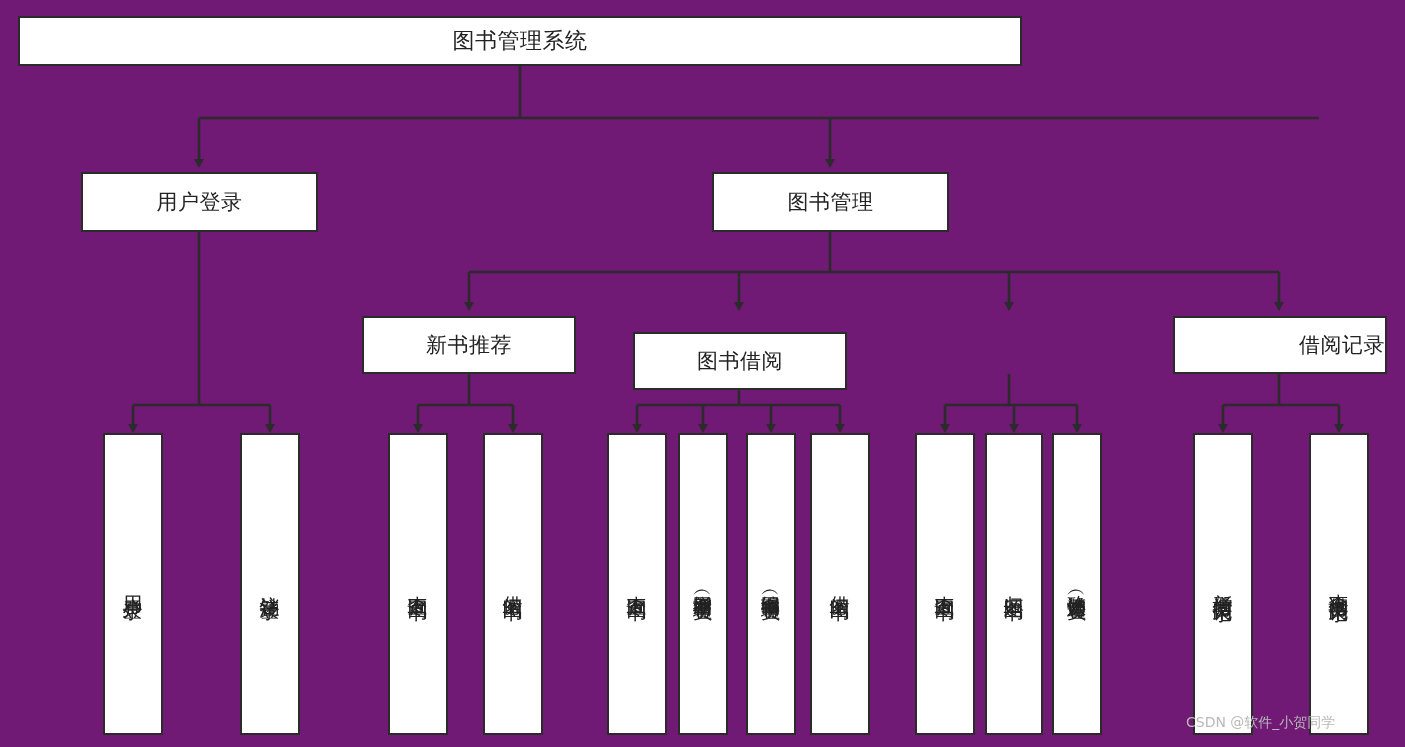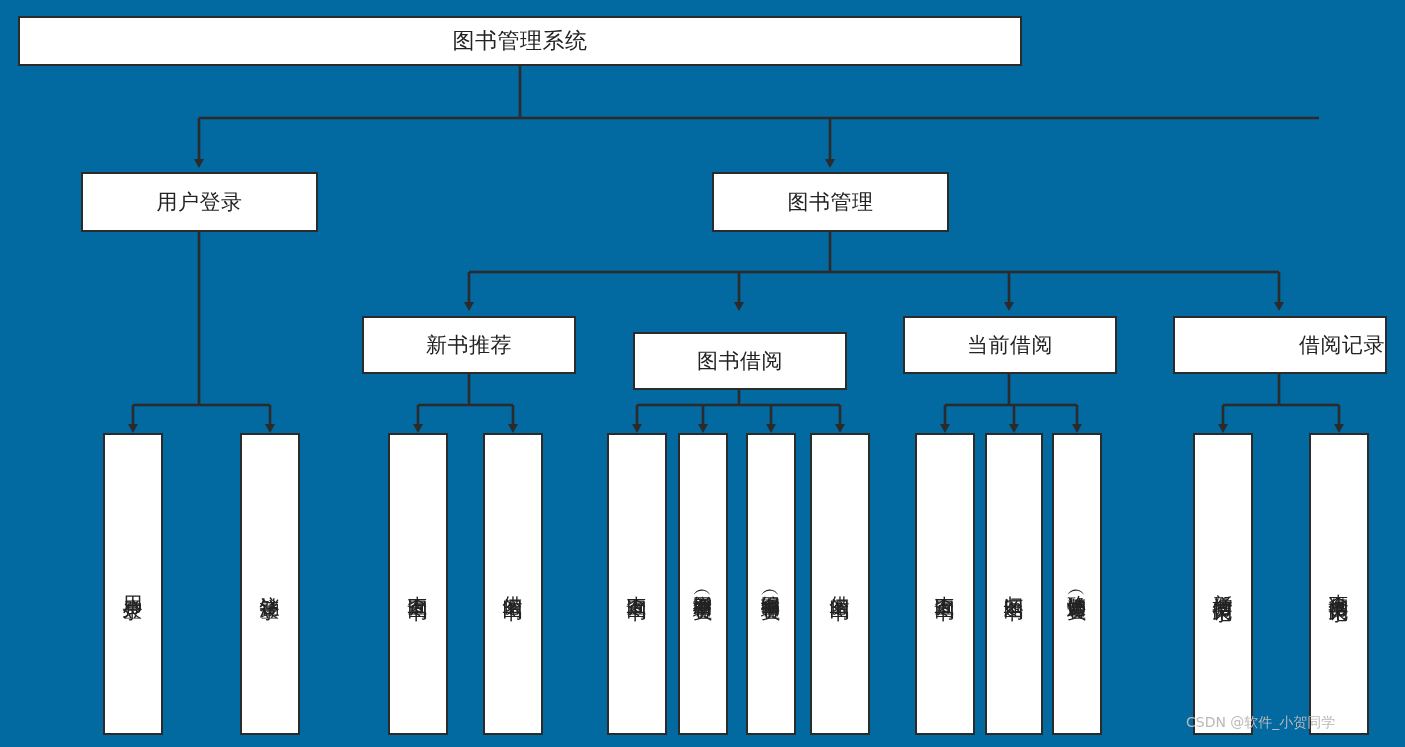--- a/index.html
+++ b/index.html
@@ -8,21 +8,21 @@
     padding: 0;
     background: #ffffff;
   }
   body {
     font-family: "DejaVu Sans", "Liberation Sans", sans-serif;
   }
   #canvas {
     position: relative;
     width: 1405px;
     height: 747px;
-    background: #0369a1;
+    background: #701a75;
     overflow: hidden;
   }
   #edges {
     position: absolute;
     left: 0;
     top: 0;
     width: 1405px;
     height: 747px;
     pointer-events: none;
   }
@@ -146,23 +146,20 @@
   <div class="node horiz" style="left:712px; top:172px; width:237px; height:60px;">
     <span class="label">图书管理</span>
   </div>
 
   <div class="node horiz" style="left:362px; top:316px; width:214px; height:58px;">
     <span class="label">新书推荐</span>
   </div>
   <div class="node horiz" style="left:633px; top:316px; width:214px; height:58px;margin-top:16px;">
     <span class="label">图书借阅</span>
   </div>
-  <div class="node horiz" style="left:903px; top:316px; width:214px; height:58px;">
-    <span class="label">当前借阅</span>
-  </div>
   <div class="node horiz" style="left:1173px; top:316px; width:214px; height:58px;justify-content:flex-end;">
     <span class="label">借阅记录</span>
   </div>
 
   <div class="node vert" style="left:103px; top:433px; width:60px; height:302px;">
     <span class="label">用户登录</span>
   </div>
   <div class="node vert" style="left:240px; top:433px; width:60px; height:302px;">
     <span class="label">注销登录</span>
   </div>

